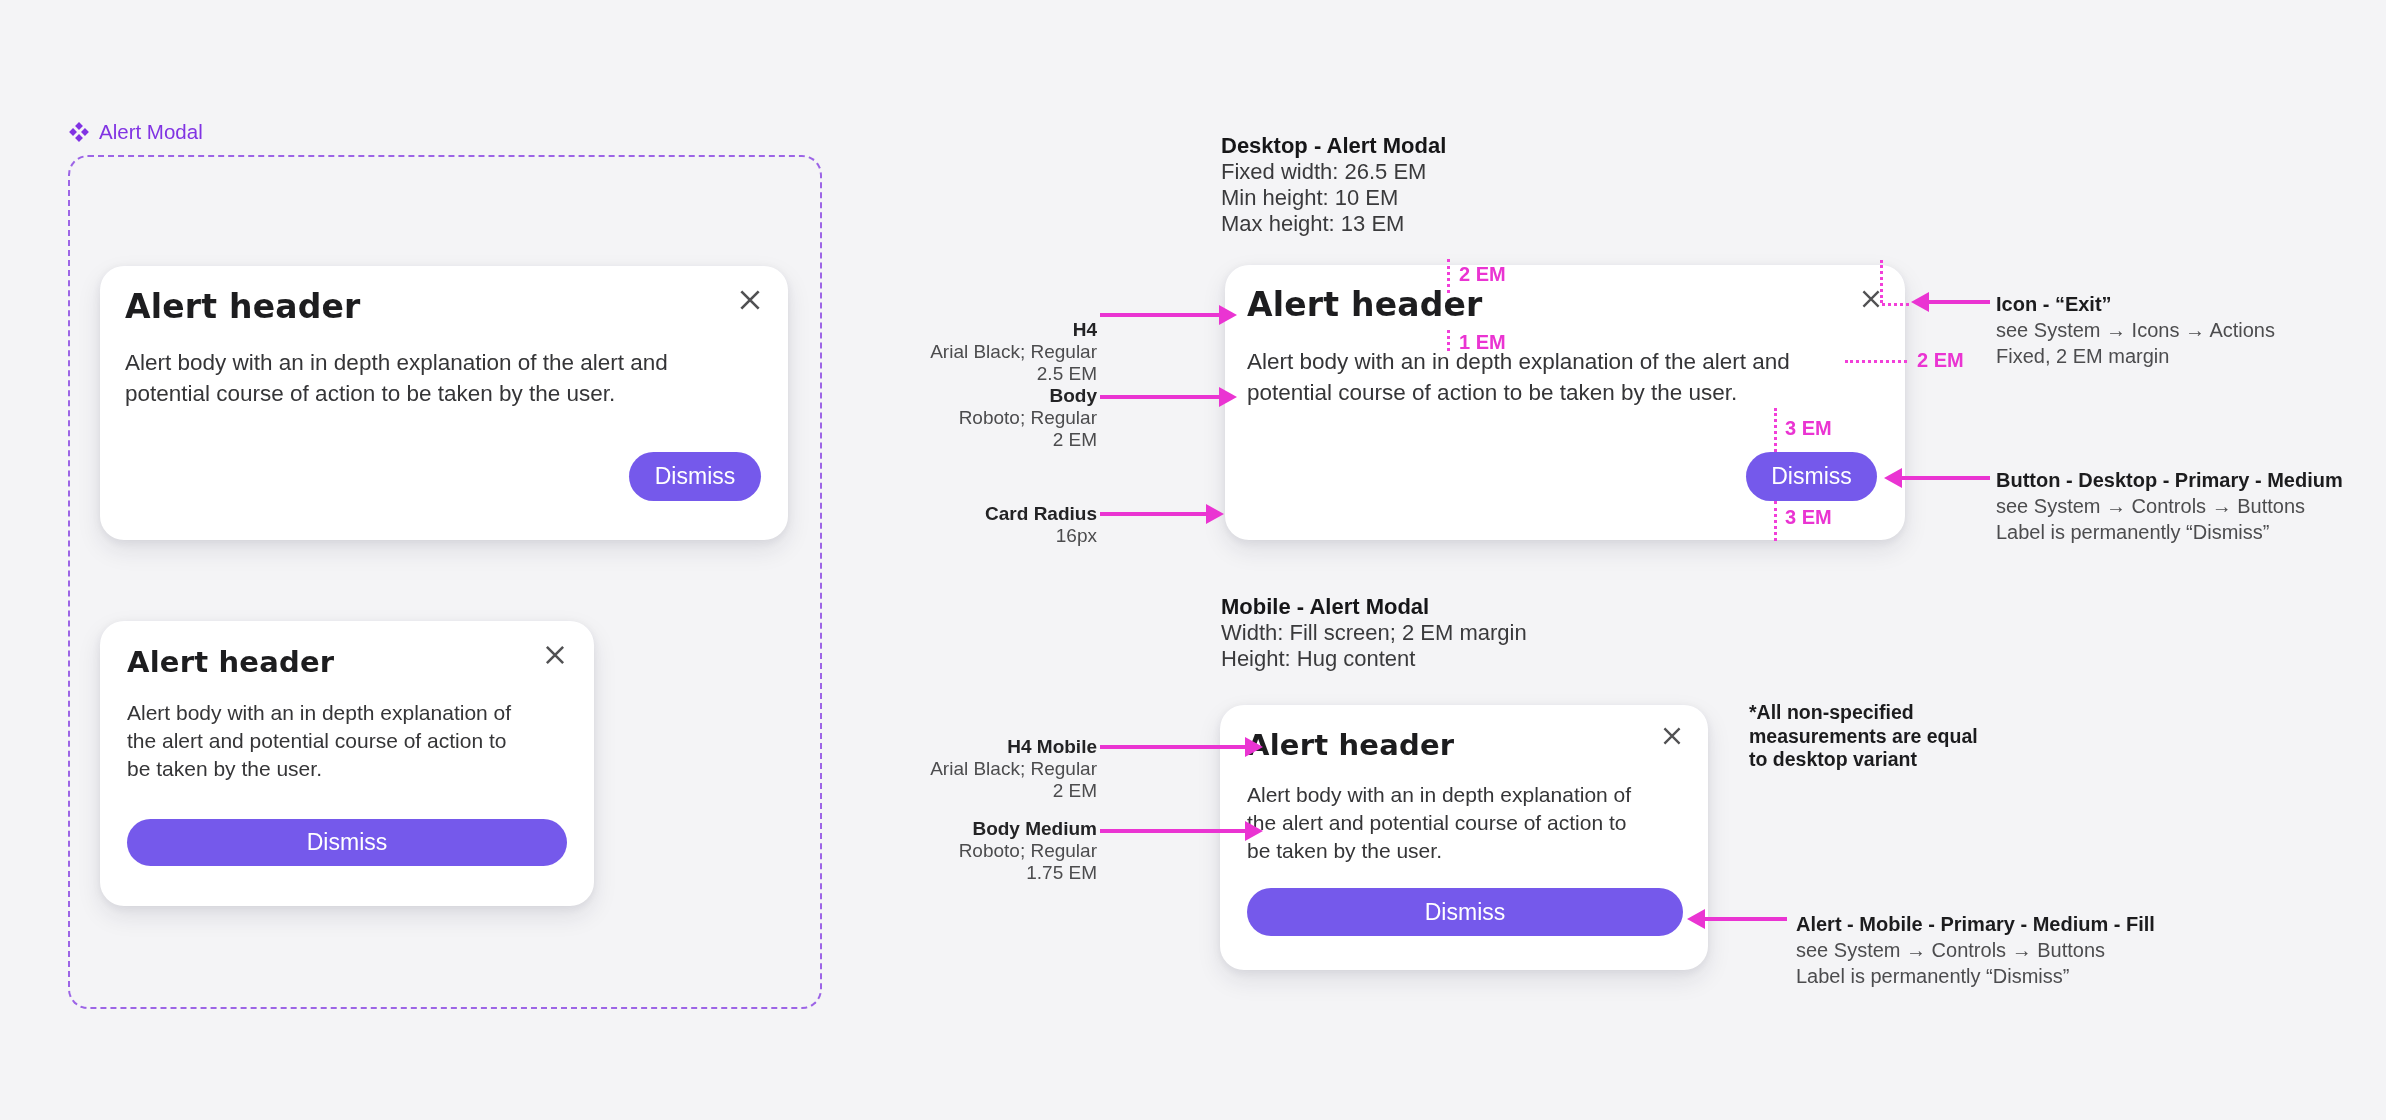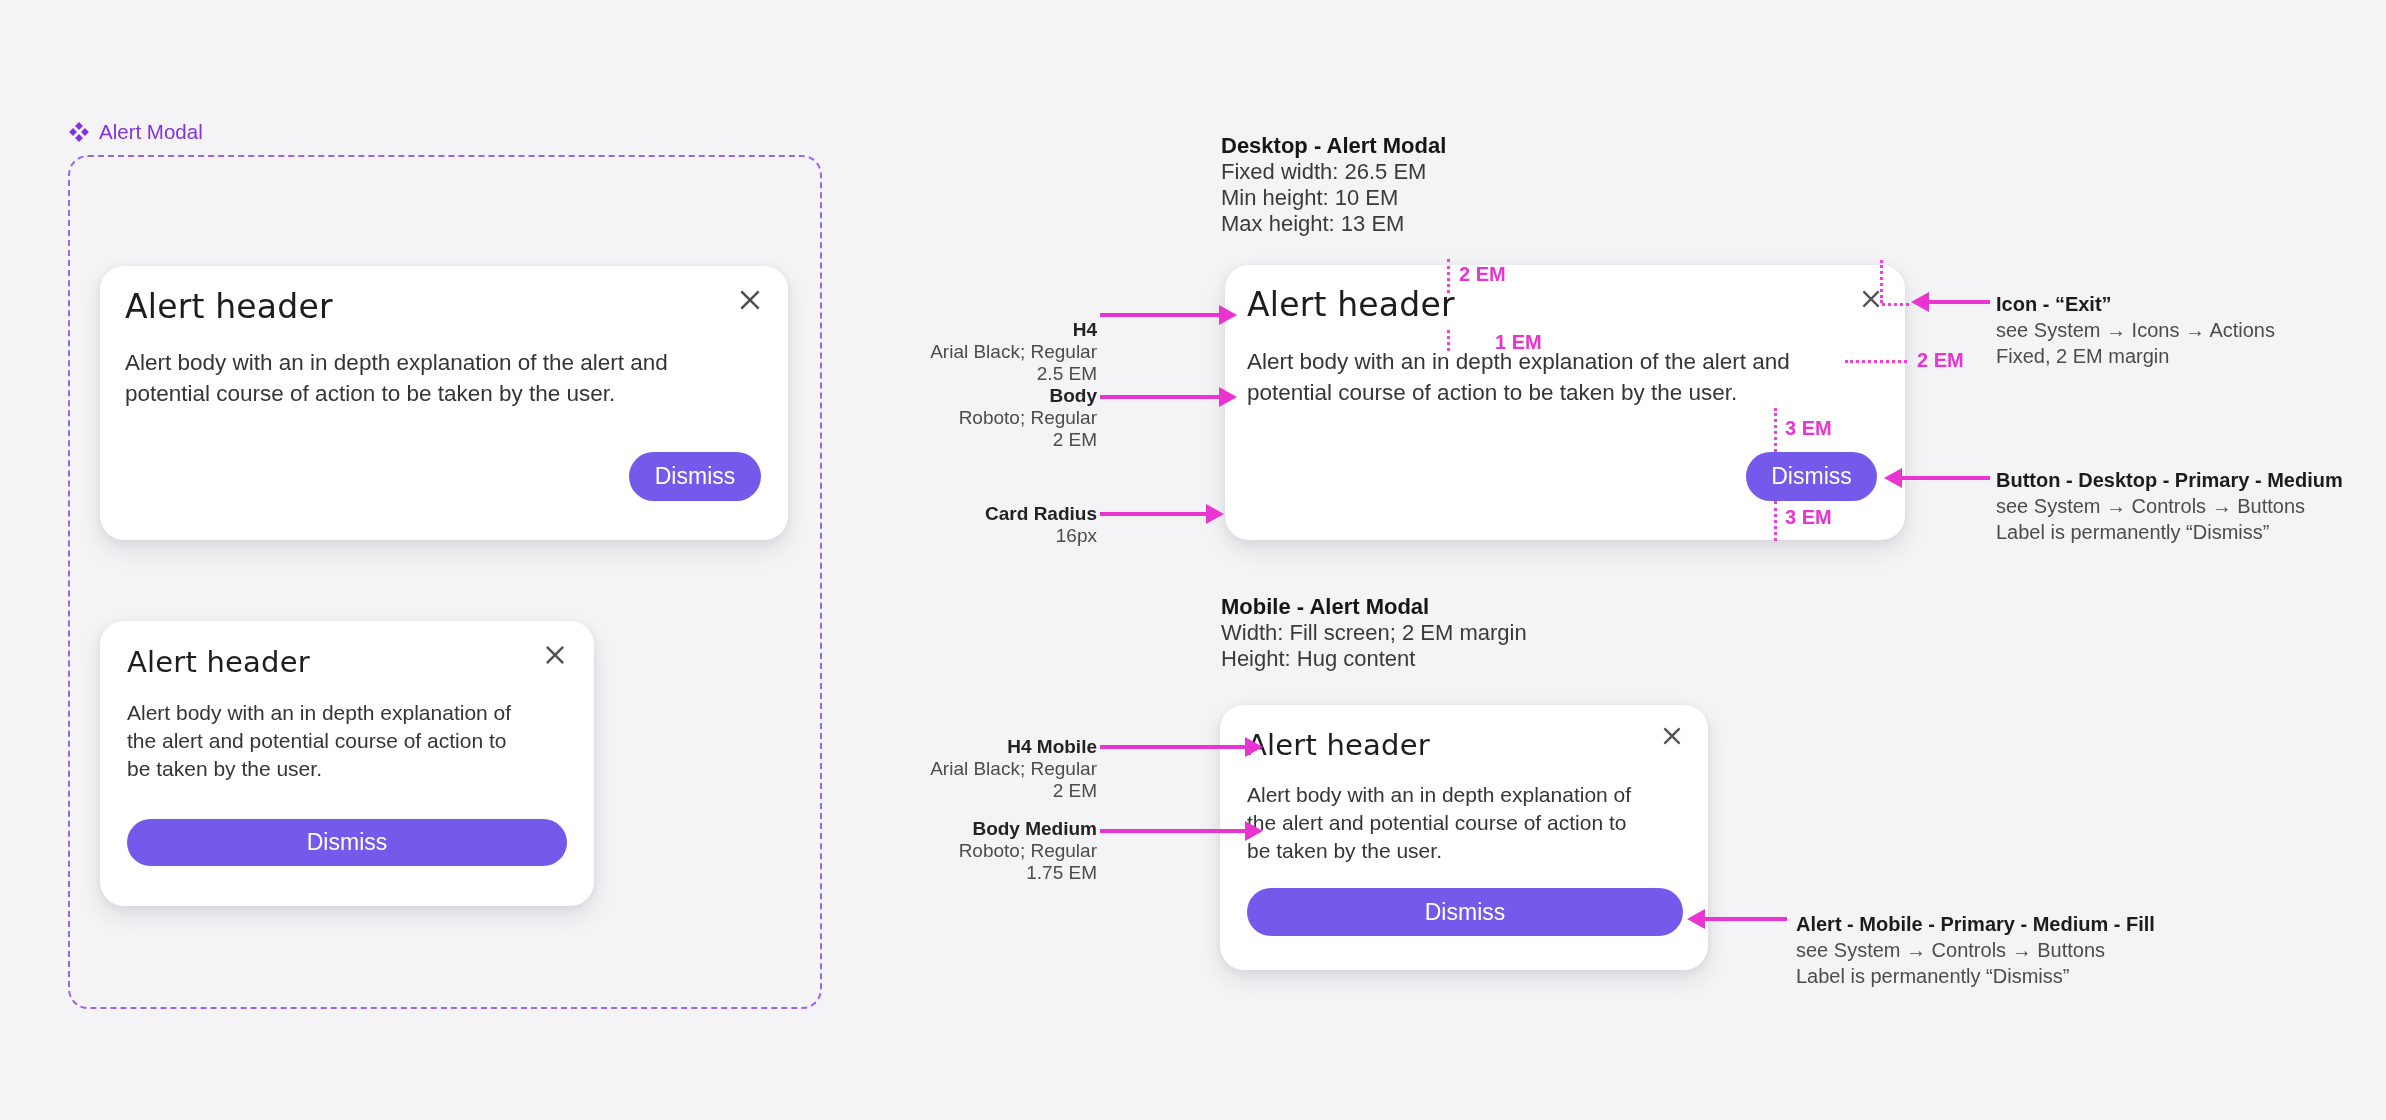--- a/index.html
+++ b/index.html
@@ -2,21 +2,21 @@
 <html><head>
 <meta charset="utf-8">
 <style>
   html,body{margin:0;padding:0;}
   .canvas{position:relative;width:2386px;height:1120px;background:#F4F4F6;overflow:hidden;
           font-family:"Liberation Sans",sans-serif;color:#2c2c2e;}
   .card{position:absolute;background:#ffffff;border-radius:24px;
         box-shadow:0 10px 24px rgba(25,25,55,.10),0 2px 8px rgba(25,25,55,.07);}
   .dash{position:absolute;border:2.5px dashed #9C64E6;border-radius:20px;}
   .comp-label{position:absolute;display:flex;align-items:center;gap:9px;color:#8133E3;font-size:20.5px;}
-  .h-head{position:absolute;font-family:"DejaVu Sans","Liberation Sans",sans-serif;font-weight:400;
+  .h-head{position:absolute;font-family:"DejaVu Sans","Liberation Sans",sans-serif;font-weight:700;
           color:#1d1d1f;letter-spacing:.2px;white-space:nowrap;}
   .body-line{position:absolute;color:#353537;white-space:nowrap;}
   .btn{position:absolute;background:#7559EB;border:none;border-radius:999px;color:#ffffff;
        display:flex;align-items:center;justify-content:center;font-size:23px;font-weight:500;
        font-family:"Liberation Sans",sans-serif;cursor:pointer;}
   .x-btn{position:absolute;background:none;border:none;padding:0;margin:0;cursor:pointer;line-height:0;}
   .sec-head{position:absolute;font-size:22px;line-height:26px;color:#3a3a3c;white-space:nowrap;}
   .sec-head b{display:block;color:#161618;}
   .spec-label{position:absolute;text-align:right;font-size:19px;line-height:22px;color:#4c4c4e;white-space:nowrap;}
   .spec-label b{display:block;color:#232325;}
@@ -89,21 +89,21 @@
         </svg>
     </button>
     <div class="body-line" style="left:22px;top:84px;font-size:22.5px;">Alert body with an in depth explanation of the alert and</div>
     <div class="body-line" style="left:22px;top:115px;font-size:22.5px;">potential course of action to be taken by the user.</div>
     <button class="btn" style="left:521px;top:187px;width:131px;height:49px;">Dismiss</button>
   </div>
 
   <div class="dot-v" style="left:1447px;top:259px;height:34px;"></div>
   <div class="em" style="left:1459px;top:263px;">2 EM</div>
   <div class="dot-v" style="left:1447px;top:330px;height:21px;"></div>
-  <div class="em" style="left:1459px;top:331px;margin-left:36px;">1 EM</div>
+  <div class="em" style="left:1459px;top:331px;">1 EM</div>
   <div class="dot-v" style="left:1880px;top:260px;height:43px;"></div>
   <div class="dot-h" style="left:1882px;top:303px;width:27px;"></div>
   <div class="dot-h" style="left:1845px;top:360px;width:62px;"></div>
   <div class="em" style="left:1917px;top:349px;">2 EM</div>
   <div class="dot-v" style="left:1774px;top:408px;height:44px;"></div>
   <div class="em" style="left:1785px;top:417px;">3 EM</div>
   <div class="dot-v" style="left:1774px;top:501px;height:40px;"></div>
   <div class="em" style="left:1785px;top:506px;">3 EM</div>
 
   <div class="spec-label" style="right:1289px;top:319px;">
@@ -166,20 +166,25 @@
   </div>
   <div class="arr r" style="left:1100px;top:745px;width:146px;"></div>
 
   <div class="spec-label" style="right:1289px;top:818px;">
     <b>Body Medium</b>
     <div>Roboto; Regular</div>
     <div>1.75 EM</div>
   </div>
   <div class="arr r" style="left:1100px;top:829px;width:146px;"></div>
 
+  <div class="note-bold" style="left:1749px;top:701px;">
+    <div>*All non-specified</div>
+    <div>measurements are equal</div>
+    <div>to desktop variant</div>
+  </div>
 
   <div class="arr l" style="left:1704px;top:917px;width:83px;"></div>
   <div class="note" style="left:1796px;top:911px;">
     <b>Alert - Mobile - Primary - Medium - Fill</b>
     <div>see System → Controls → Buttons</div>
     <div>Label is permanently “Dismiss”</div>
   </div>
 
 </div>
 

